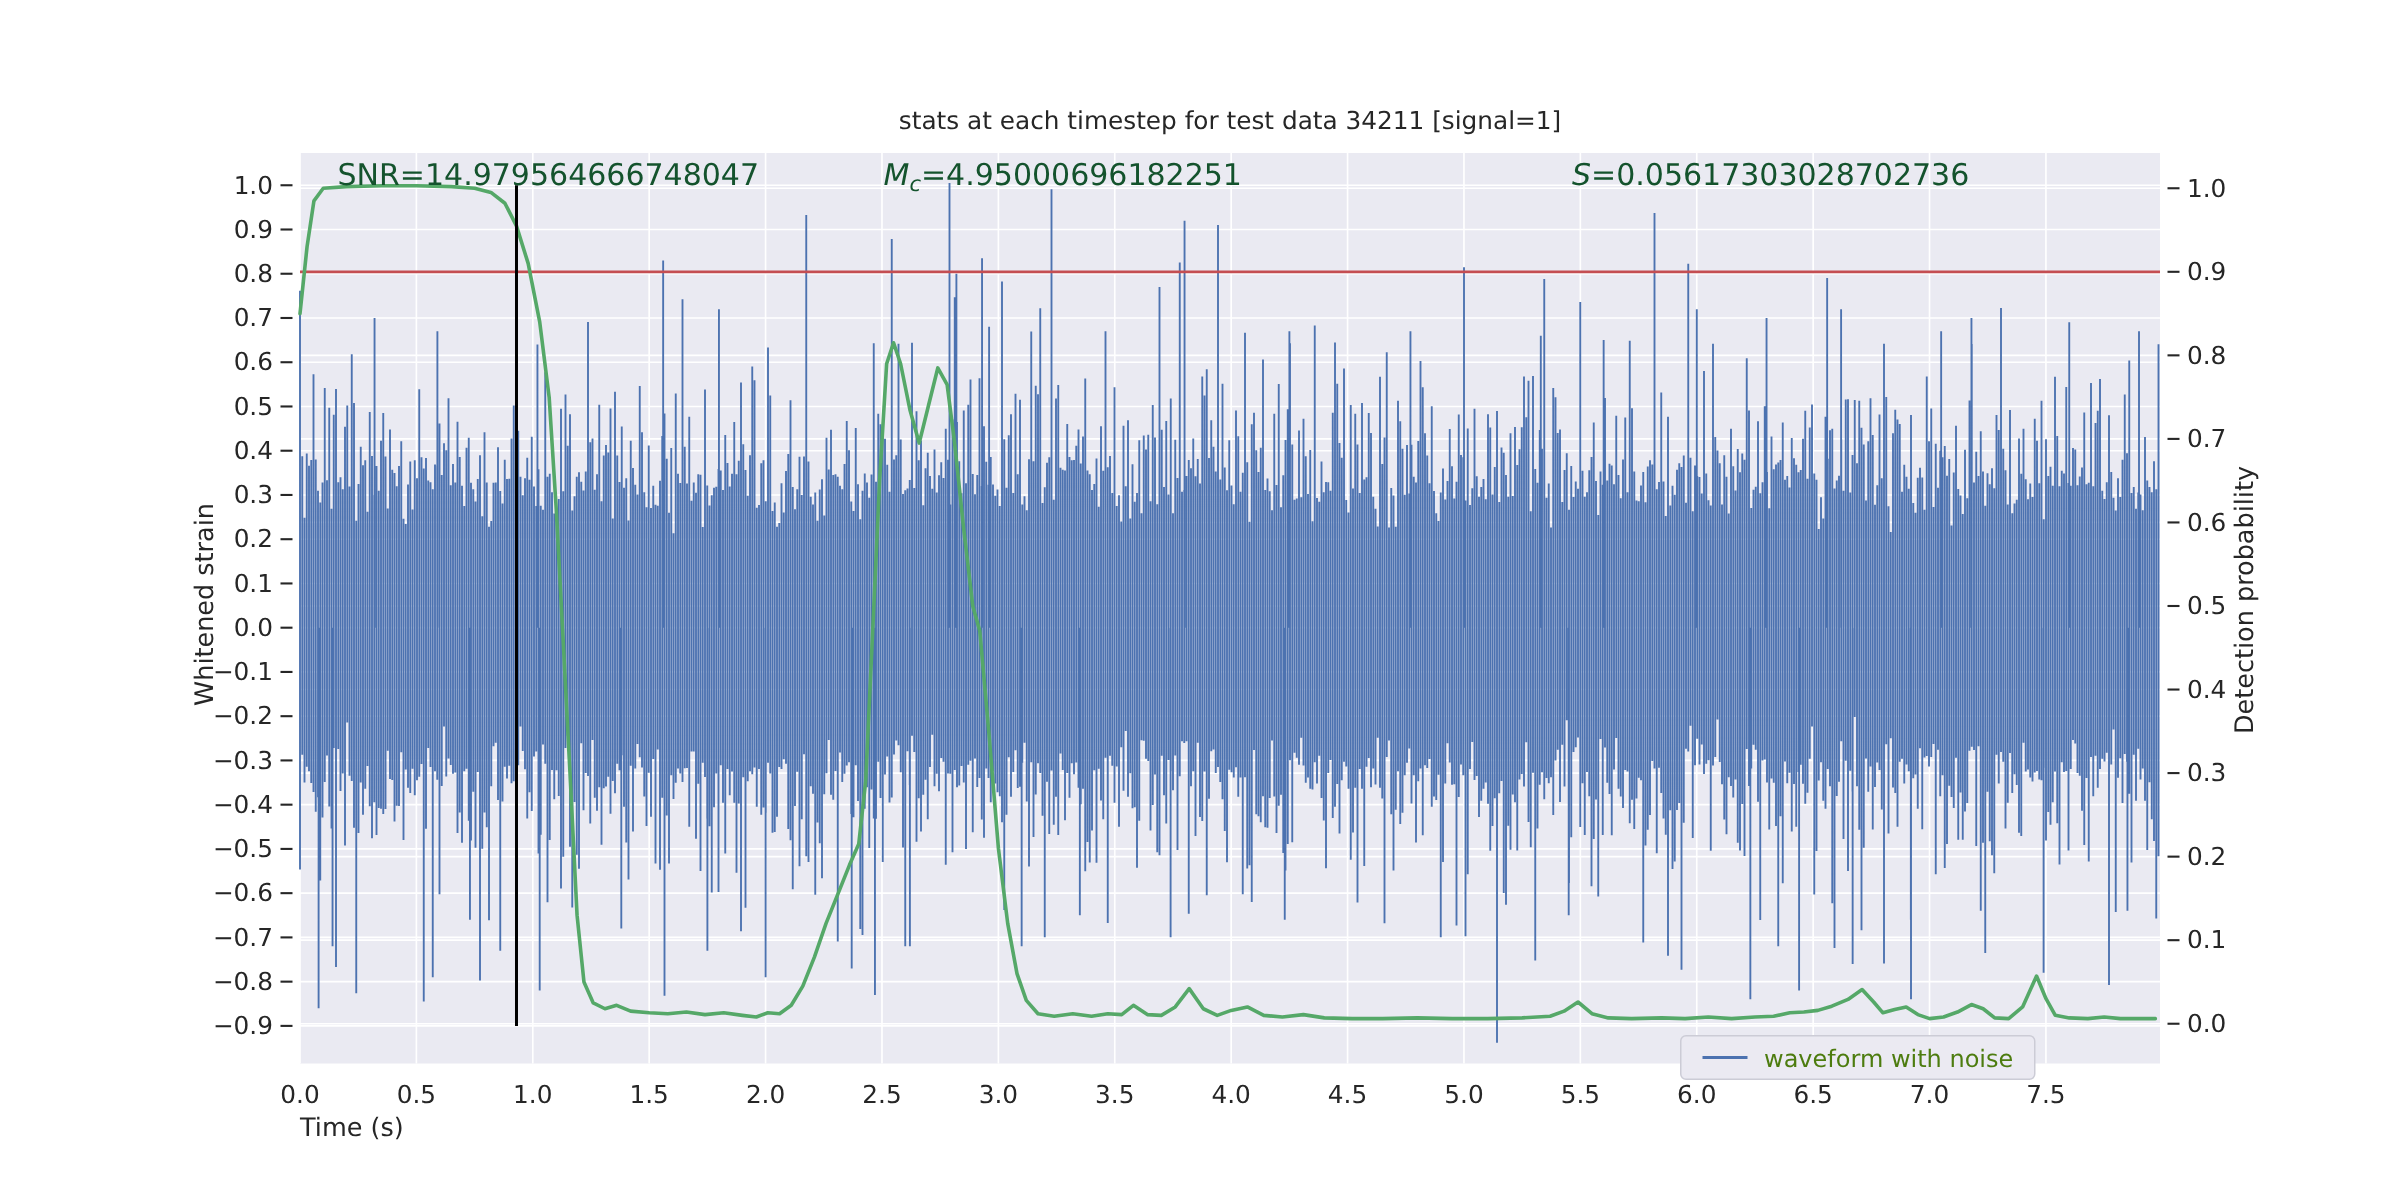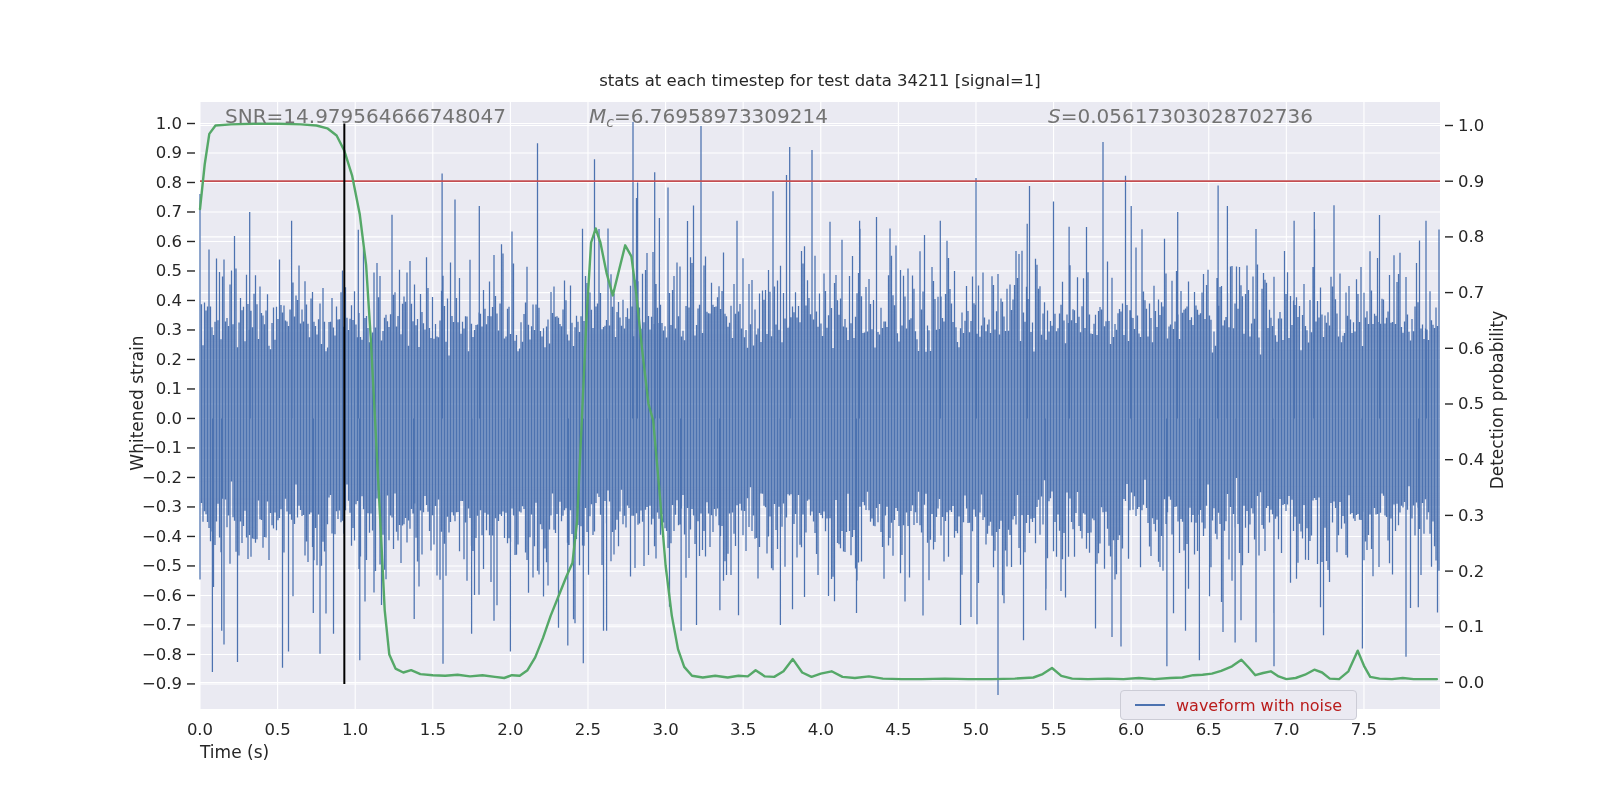--- a/index.html
+++ b/index.html
@@ -1,33 +1,33 @@
 <!DOCTYPE html>
 <html><head>
 <meta charset="utf-8">
 <style>
   html,body{margin:0;padding:0;background:#ffffff;}
   #figure{position:relative;width:1600px;height:800px;background:#ffffff;overflow:hidden;
           font-family:"DejaVu Sans","Liberation Sans",sans-serif;color:#262626;}
   #plot-svg{position:absolute;left:0;top:0;}
   .fig-title{position:absolute;left:200px;width:1240px;top:71px;text-align:center;
              font-size:16.5px;color:#262626;}
-  .ann{position:absolute;top:104px;font-size:20px;color:#737373;white-space:nowrap;}
+  .ann{position:absolute;top:104px;font-size:20px;color:#14532d;white-space:nowrap;}
   .ann .var.italic{font-style:italic;}
   .ann sub{font-size:14px;font-style:italic;vertical-align:-4px;}
   .ylab{position:absolute;font-size:17px;color:#262626;white-space:nowrap;}
   #ylabel-left{left:137px;top:403px;transform:translate(-50%,-50%) rotate(-90deg);}
   #ylabel-right{left:1497px;top:400px;transform:translate(-50%,-50%) rotate(-90deg);}
   #xlabel{position:absolute;left:200px;width:1240px;top:742px;
           font-size:17px;color:#262626;}
   #legend{position:absolute;left:1120px;top:690px;height:30px;display:flex;align-items:center;
           gap:11px;padding:0 14px;background:#ebeaf2;border:1px solid #ccccd6;border-radius:4px;
           box-sizing:border-box;}
   #legend .swatch{width:30px;height:0;border-top:2.2px solid #4c72b0;}
-  #legend .lab{font-size:16px;color:#b91c1c;white-space:nowrap;}
+  #legend .lab{font-size:16px;color:#4d7c0f;white-space:nowrap;}
   .tick-text{font-size:16.5px;fill:#262626;}
 </style>
 </head>
 <body>
 
 <div id="figure">
   <svg id="plot-svg" width="1600" height="800">
       <rect x="200" y="102" width="1240" height="607" fill="#eaeaf2"></rect>
       <line x1="200" x2="1440" y1="123.50264833082267" y2="123.50264833082267" stroke="#ffffff" stroke-width="1.1"></line>
       <line x1="200" x2="1440" y1="152.99873657612127" y2="152.99873657612127" stroke="#ffffff" stroke-width="1.1"></line>
@@ -157,21 +157,21 @@
       <text x="1131.1639549436795" y="735" text-anchor="middle" class="tick-text">6.0</text>
       <text x="1208.7609511889864" y="735" text-anchor="middle" class="tick-text">6.5</text>
       <text x="1286.3579474342928" y="735" text-anchor="middle" class="tick-text">7.0</text>
       <text x="1363.9549436795994" y="735" text-anchor="middle" class="tick-text">7.5</text>
     </svg>
 
   <div class="fig-title">stats at each timestep for test data 34211 [signal=1]</div>
 
   <div class="ann" id="ann-snr" style="left: 225px;"><span class="var">SNR</span><span>=14.979564666748047</span></div>
 
-  <div class="ann" id="ann-mc" style="left: 589px;"><span class="var italic">M</span><sub>c</sub><span>=6.76958973309214</span></div>
+  <div class="ann" id="ann-mc" style="left: 589px;"><span class="var italic">M</span><sub>c</sub><span>=4.95000696182251</span></div>
 
   <div class="ann" id="ann-s" style="left: 1048px;"><span class="var italic">S</span><span>=0.05617303028702736</span></div>
 
   <div class="ylab" id="ylabel-left">Whitened strain</div>
   <div class="ylab" id="ylabel-right">Detection probability</div>
   <div id="xlabel">Time (s)</div>
 
   <div id="legend" style="left: 1120px; top: 690px;">
     <span class="swatch"></span>
     <span class="lab">waveform with noise</span>

